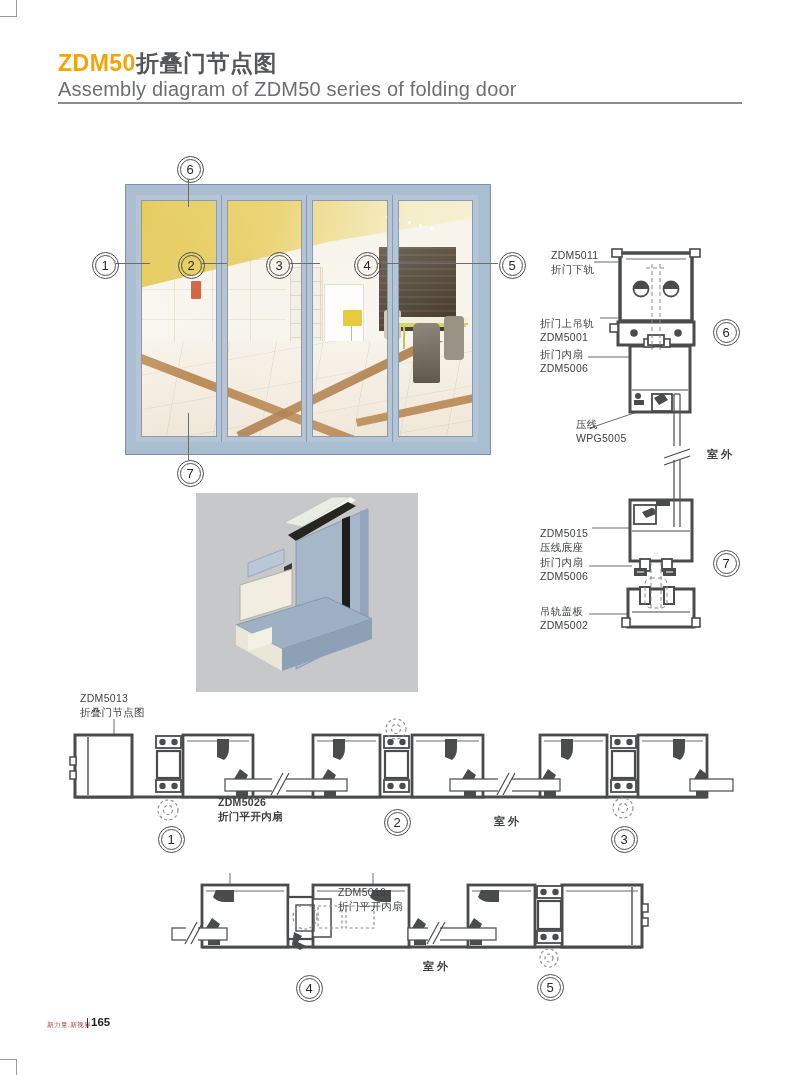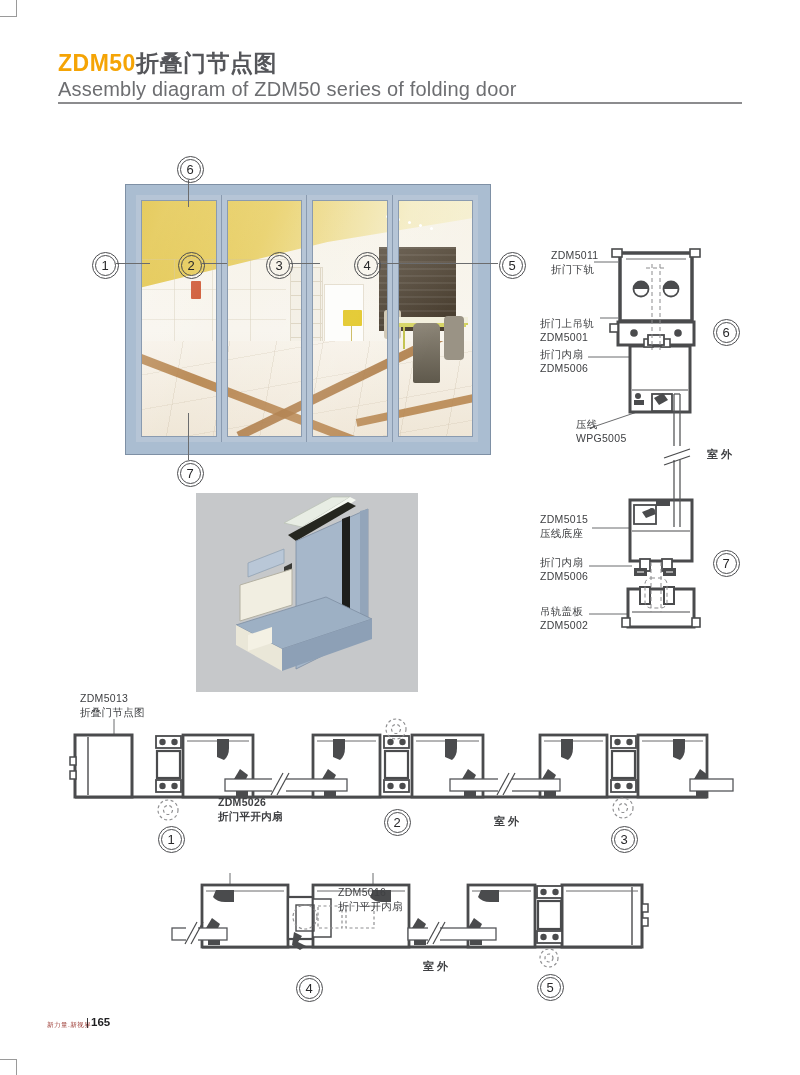--- a/index.html
+++ b/index.html
@@ -240,21 +240,21 @@
     <div>ZDM5001</div>
   </div>
   <div class="abs lbl" style="left:540px;top:348px;">
     <div>折门内扇</div>
     <div>ZDM5006</div>
   </div>
   <div class="abs lbl" style="left:540px;top:418px;margin-left:36px;">
     <div>压线</div>
     <div>WPG5005</div>
   </div>
-  <div class="abs lbl" style="left:540px;top:513px;">
+  <div class="abs lbl" style="left:540px;top:527px;">
     <div>ZDM5015</div>
     <div>压线底座</div>
   </div>
   <div class="abs lbl" style="left:540px;top:556px;">
     <div>折门内扇</div>
     <div>ZDM5006</div>
   </div>
   <div class="abs lbl" style="left:540px;top:605px;">
     <div>吊轨盖板</div>
     <div>ZDM5002</div>

